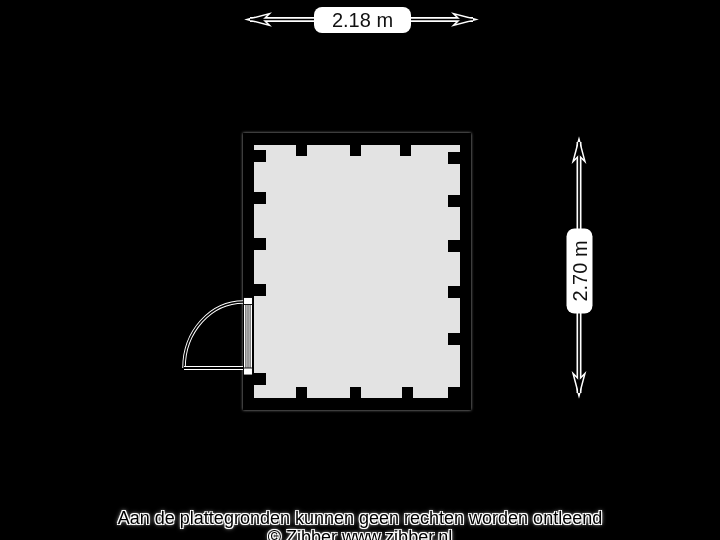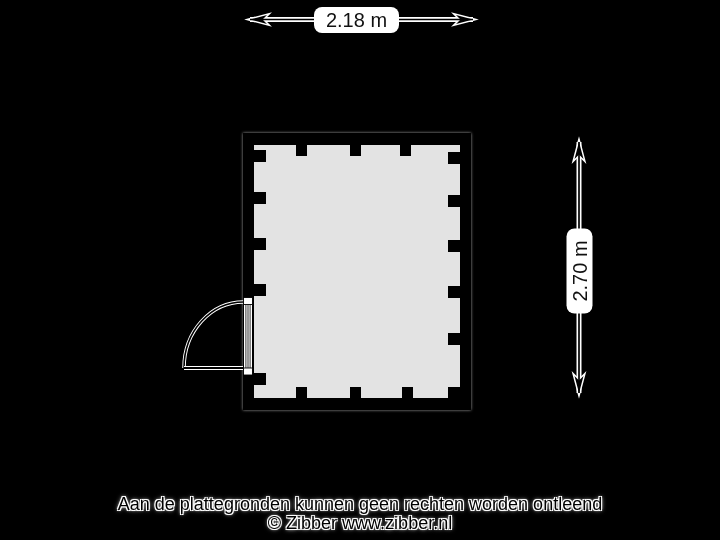--- a/index.html
+++ b/index.html
@@ -16,36 +16,37 @@
     border:solid #000; border-width:12px 11px 12px 11px;
     filter:drop-shadow(0 0 1.5px rgba(255,255,255,0.65));
   }
   .post { position:absolute; background:#000; }
   .lines { position:absolute; left:0; top:0; width:720px; height:540px; }
   .dim-label {
     position:absolute; background:#fff; border-radius:8px;
     color:#111; font-size:20px; text-align:center;
     display:flex; align-items:center; justify-content:center;
   }
-  .dim-label.top { left:314px; top:7px; width:85px; height:26px; }
+  .dim-label.top { left:314px; top:7px; width:97px; height:26px; }
   .dim-label.right {
     left:537px; top:258px; width:85px; height:26px;
     transform:rotate(-90deg); transform-origin:center;
   }
   .room-label {
     position:absolute; left:267px; top:259px; width:160px; height:24px;
     line-height:24px; text-align:center;
     color:#3a3a3a; font-size:20px;
   }
   .footer-line {
     position:absolute; left:0; right:0; text-align:center;
     color:#000; font-size:18px;
     text-shadow:
       -1px -1px 0 #fff, 1px -1px 0 #fff, -1px 1px 0 #fff, 1px 1px 0 #fff,
       0 0 3px #fff, 0 0 5px #fff;
+    margin-top: 14px;
   }
   .footer-line.l1 { top:494px; }
   .footer-line.l2 { top:513px; }
 </style>
 </head>
 <body>
 
 <div class="stage">
 
   <div class="plan"></div>

